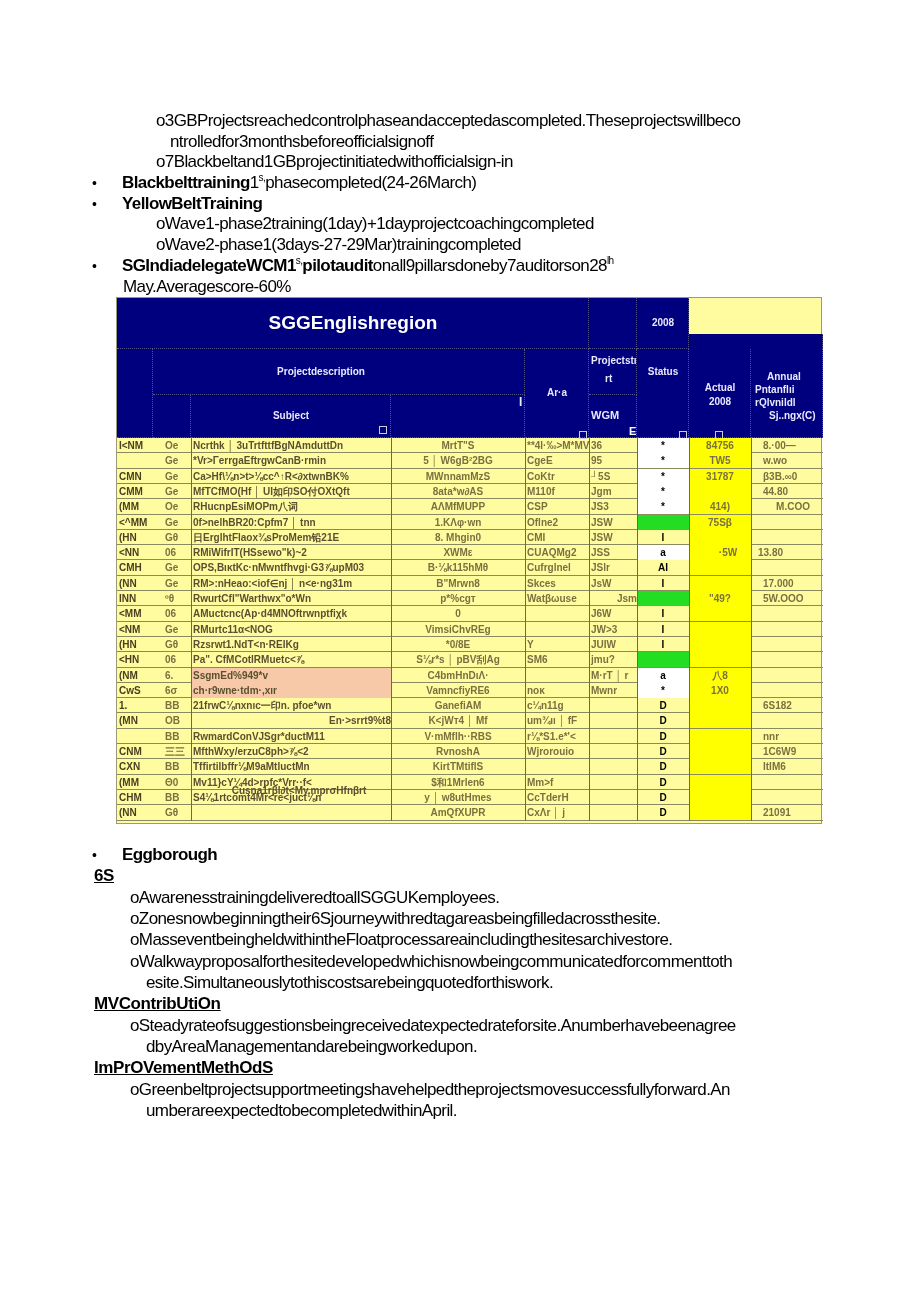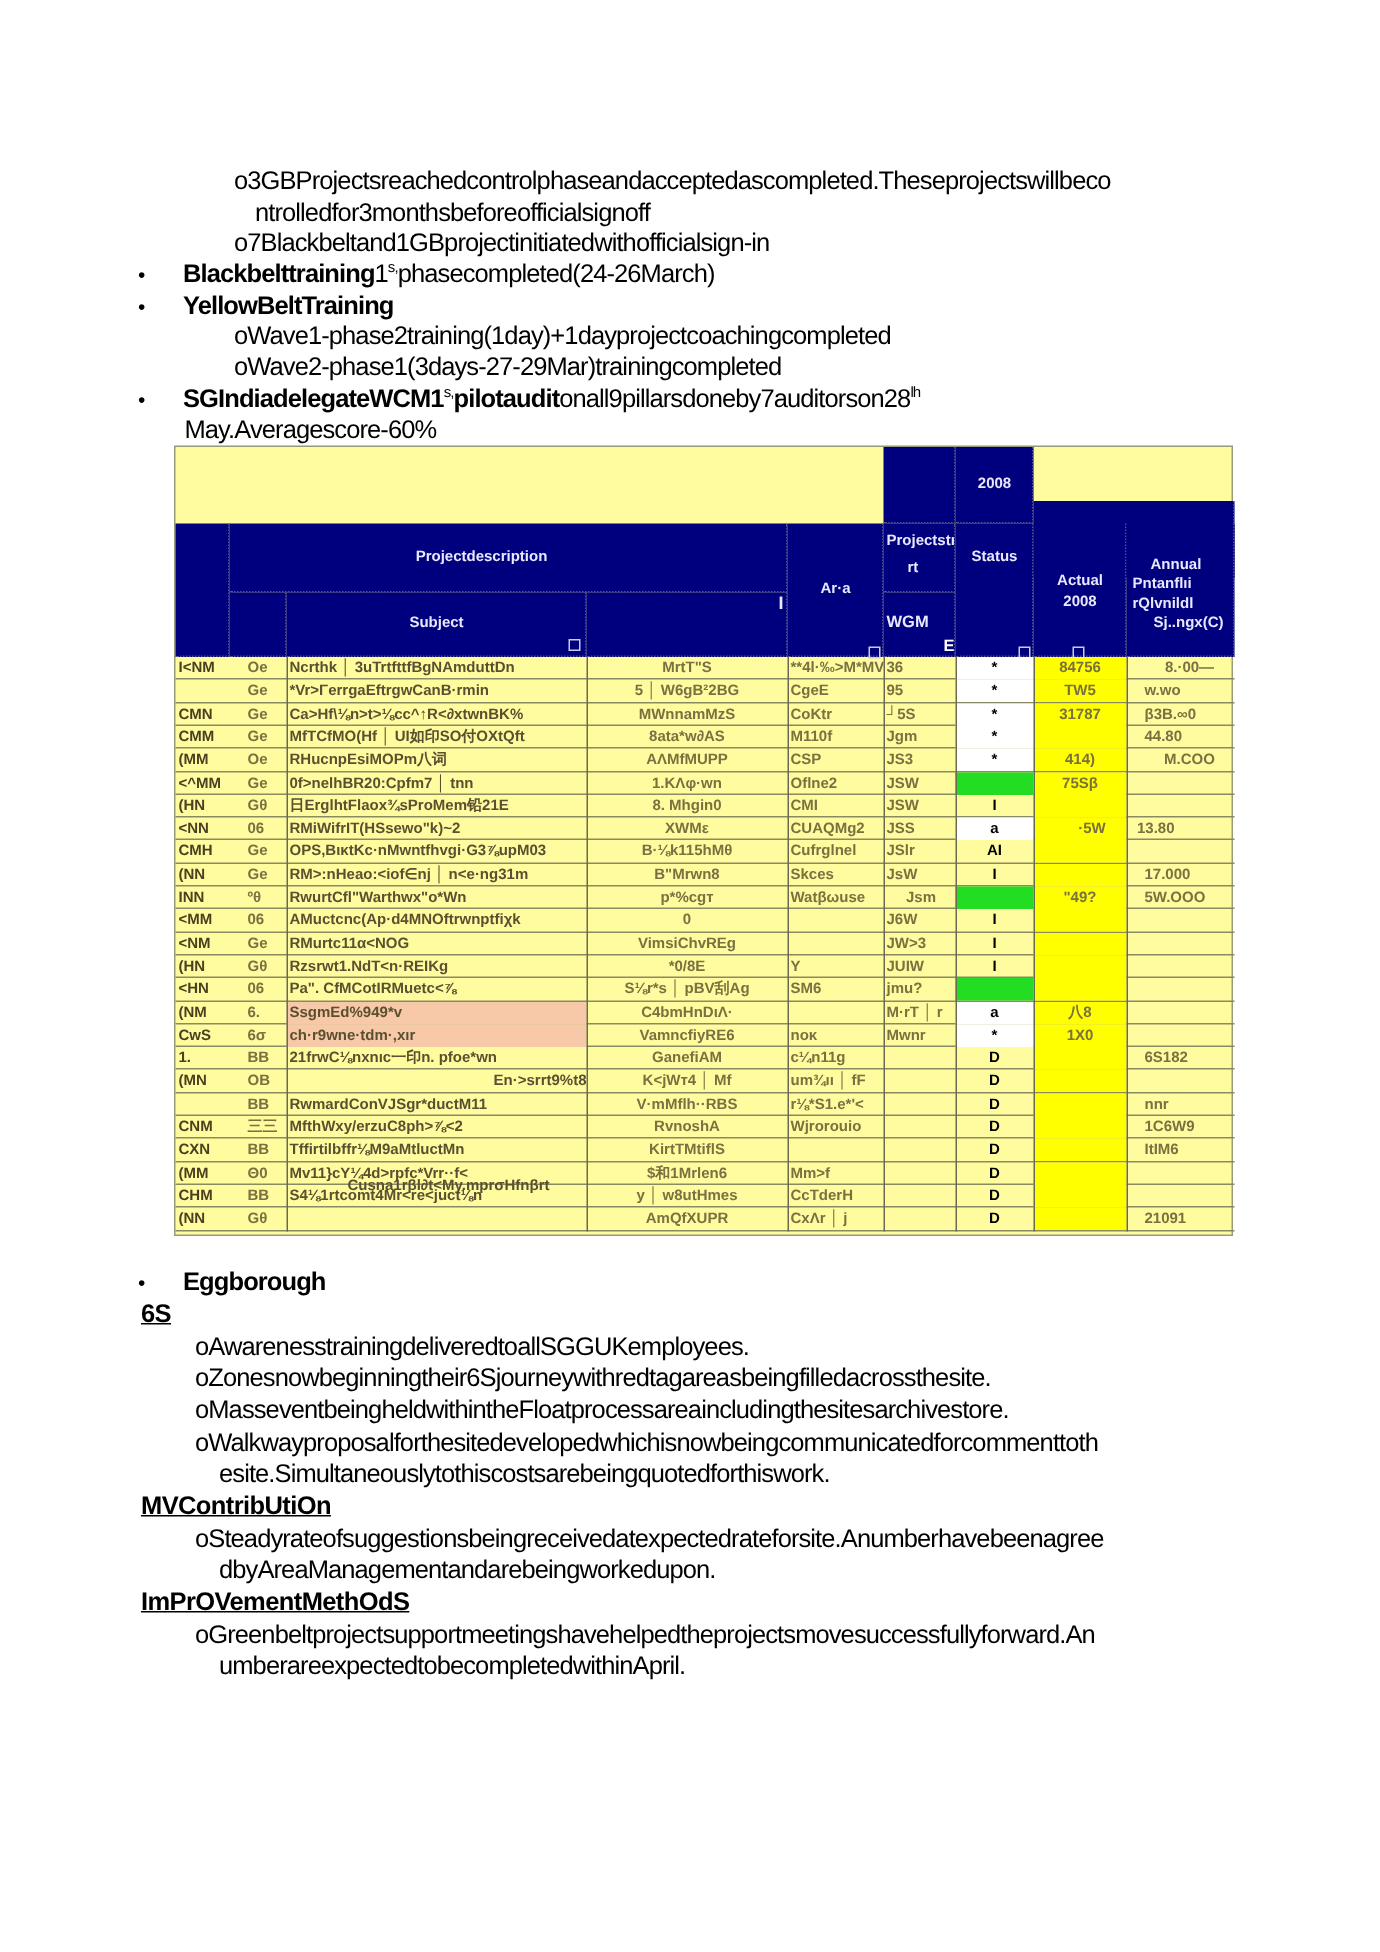--- a/index.html
+++ b/index.html
@@ -45,20 +45,23 @@
 <div class="line" style="left:156px;top:235px;">oWave2-phase1(3days-27-29Mar)trainingcompleted</div>
 
 <div class="bullet" style="left:92px;top:256px;">•</div>
 <div class="line" style="left:122px;top:256px;">
   <b>SGIndiadelegateWCM1</b><sup>s,</sup><b>pilotaudit</b><span>onall9pillarsdoneby7auditorson28</span><sup>lh</sup>
 </div>
 <div class="line" style="left:123px;top:277px;">May.Averagescore-60%</div>
 
 <div id="tbl">
 
+  <div class="hdr" style="left:0;top:0;width:472px;height:51px;">
+    <span style="left:0;width:472px;text-align:center;top:14px;font-size:19px;color:#fff;">SGGEnglishregion</span>
+  </div>
   <div class="hdr" style="left:472px;top:0;width:48px;height:51px;"></div>
   <div class="hdr" style="left:520px;top:0;width:52px;height:51px;">
     <span style="left:0;width:52px;text-align:center;top:19px;">2008</span>
   </div>
   <div class="hdr" style="left:572px;top:0;width:134px;height:51px;margin-top:36px;">
     <span style="left:0;width:134px;text-align:center;top:19px;">R·tu·tt</span>
   </div>
 
   <div class="hdr" style="left:0;top:51px;width:36px;height:89px;"></div>
   <div class="hdr" style="left:36px;top:51px;width:372px;height:46px;">
@@ -103,21 +106,21 @@
   <div id="rows">
       <div class="hline" style="top: 154.3px;"></div>
       <div class="cell" style="left: 0px; top: 140px; width: 36px; text-align: left; padding-left: 2px; color: rgb(74, 64, 32);">I&lt;NM</div>
       <div class="cell" style="left: 36px; top: 140px; width: 38px; text-align: left; padding-left: 12px;">Oe</div>
       <div class="cell" style="left: 74px; top: 140px; width: 200px; text-align: left; padding-left: 2px; color: rgb(90, 80, 48);">Ncrthk │ 3uTrtfttfBgNAmduttDn</div>
       <div class="cell" style="left: 274px; top: 140px; width: 134px; text-align: center; padding-left: 0px;">MrtT"S</div>
       <div class="cell" style="left: 408px; top: 140px; width: 64px; text-align: left; padding-left: 2px;">**4l·‰&gt;M*MV</div>
       <div class="cell" style="left: 472px; top: 140px; width: 48px; text-align: left; padding-left: 2px;">36</div>
       <div class="cell stat-white" style="left: 520px; top: 140px; width: 52px; text-align: center; padding-left: 0px; color: rgb(0, 0, 0);">*</div>
       <div class="cell act-yellow" style="left: 572px; top: 140px; width: 62px; text-align: center; padding-left: 0px;">84756</div>
-      <div class="cell" style="left: 634px; top: 140px; width: 72px; text-align: center; padding-left: 12px;">8.·00—</div>
+      <div class="cell" style="left: 634px; top: 140px; width: 72px; text-align: left; padding-left: 12px;">8.·00—</div>
       <div class="hline" style="top: 169.6px;"></div>
       <div class="cell" style="left: 0px; top: 155.3px; width: 36px; text-align: left; padding-left: 2px; color: rgb(74, 64, 32);"></div>
       <div class="cell" style="left: 36px; top: 155.3px; width: 38px; text-align: left; padding-left: 12px;">Ge</div>
       <div class="cell" style="left: 74px; top: 155.3px; width: 200px; text-align: left; padding-left: 2px; color: rgb(90, 80, 48);">*Vr&gt;ΓerrgaEftrgwCanB·rmin</div>
       <div class="cell" style="left: 274px; top: 155.3px; width: 134px; text-align: center; padding-left: 0px;">5 │ W6gB²2BG</div>
       <div class="cell" style="left: 408px; top: 155.3px; width: 64px; text-align: left; padding-left: 2px;">CgeE</div>
       <div class="cell" style="left: 472px; top: 155.3px; width: 48px; text-align: left; padding-left: 2px;">95</div>
       <div class="cell stat-white" style="left: 520px; top: 155.3px; width: 52px; text-align: center; padding-left: 0px; color: rgb(0, 0, 0);">*</div>
       <div class="cell act-yellow" style="left: 572px; top: 155.3px; width: 62px; text-align: center; padding-left: 0px;">TW5</div>
       <div class="cell" style="left: 634px; top: 155.3px; width: 72px; text-align: left; padding-left: 12px;">w.wo</div>
@@ -200,21 +203,21 @@
       <div class="cell" style="left: 472px; top: 277.7px; width: 48px; text-align: left; padding-left: 2px;">JsW</div>
       <div class="cell" style="left: 520px; top: 277.7px; width: 52px; text-align: center; padding-left: 0px; color: rgb(0, 0, 0);">I</div>
       <div class="cell act-yellow" style="left: 572px; top: 277.7px; width: 62px; text-align: center; padding-left: 0px;"></div>
       <div class="cell" style="left: 634px; top: 277.7px; width: 72px; text-align: left; padding-left: 12px;">17.000</div>
       <div class="hline" style="top: 307.3px;"></div>
       <div class="cell" style="left: 0px; top: 293px; width: 36px; text-align: left; padding-left: 2px; color: rgb(74, 64, 32);">INN</div>
       <div class="cell" style="left: 36px; top: 293px; width: 38px; text-align: left; padding-left: 12px;">ºθ</div>
       <div class="cell" style="left: 74px; top: 293px; width: 200px; text-align: left; padding-left: 2px; color: rgb(90, 80, 48);">RwurtCfl"Warthwx"o*Wn</div>
       <div class="cell" style="left: 274px; top: 293px; width: 134px; text-align: center; padding-left: 0px;">p*%cgт</div>
       <div class="cell" style="left: 408px; top: 293px; width: 64px; text-align: left; padding-left: 2px;">Watβωuse</div>
-      <div class="cell" style="left: 472px; top: 293px; width: 48px; text-align: center; padding-left: 2px;">Jsm</div>
+      <div class="cell" style="left: 472px; top: 293px; width: 48px; text-align: right; padding-left: 2px;">Jsm</div>
       <div class="cell stat-green" style="left: 520px; top: 293px; width: 52px; text-align: center; padding-left: 0px; color: rgb(0, 0, 0);"></div>
       <div class="cell act-yellow" style="left: 572px; top: 293px; width: 62px; text-align: center; padding-left: 0px;">"49?</div>
       <div class="cell" style="left: 634px; top: 293px; width: 72px; text-align: left; padding-left: 12px;">5W.OOO</div>
       <div class="hline" style="top: 322.6px;"></div>
       <div class="cell" style="left: 0px; top: 308.3px; width: 36px; text-align: left; padding-left: 2px; color: rgb(74, 64, 32);">&lt;MM</div>
       <div class="cell" style="left: 36px; top: 308.3px; width: 38px; text-align: left; padding-left: 12px;">06</div>
       <div class="cell" style="left: 74px; top: 308.3px; width: 200px; text-align: left; padding-left: 2px; color: rgb(90, 80, 48);">AMuctcnc(Ap·d4MNOftrwnptfiχk</div>
       <div class="cell" style="left: 274px; top: 308.3px; width: 134px; text-align: center; padding-left: 0px;">0</div>
       <div class="cell" style="left: 408px; top: 308.3px; width: 64px; text-align: left; padding-left: 2px;"></div>
       <div class="cell" style="left: 472px; top: 308.3px; width: 48px; text-align: left; padding-left: 2px;">J6W</div>

